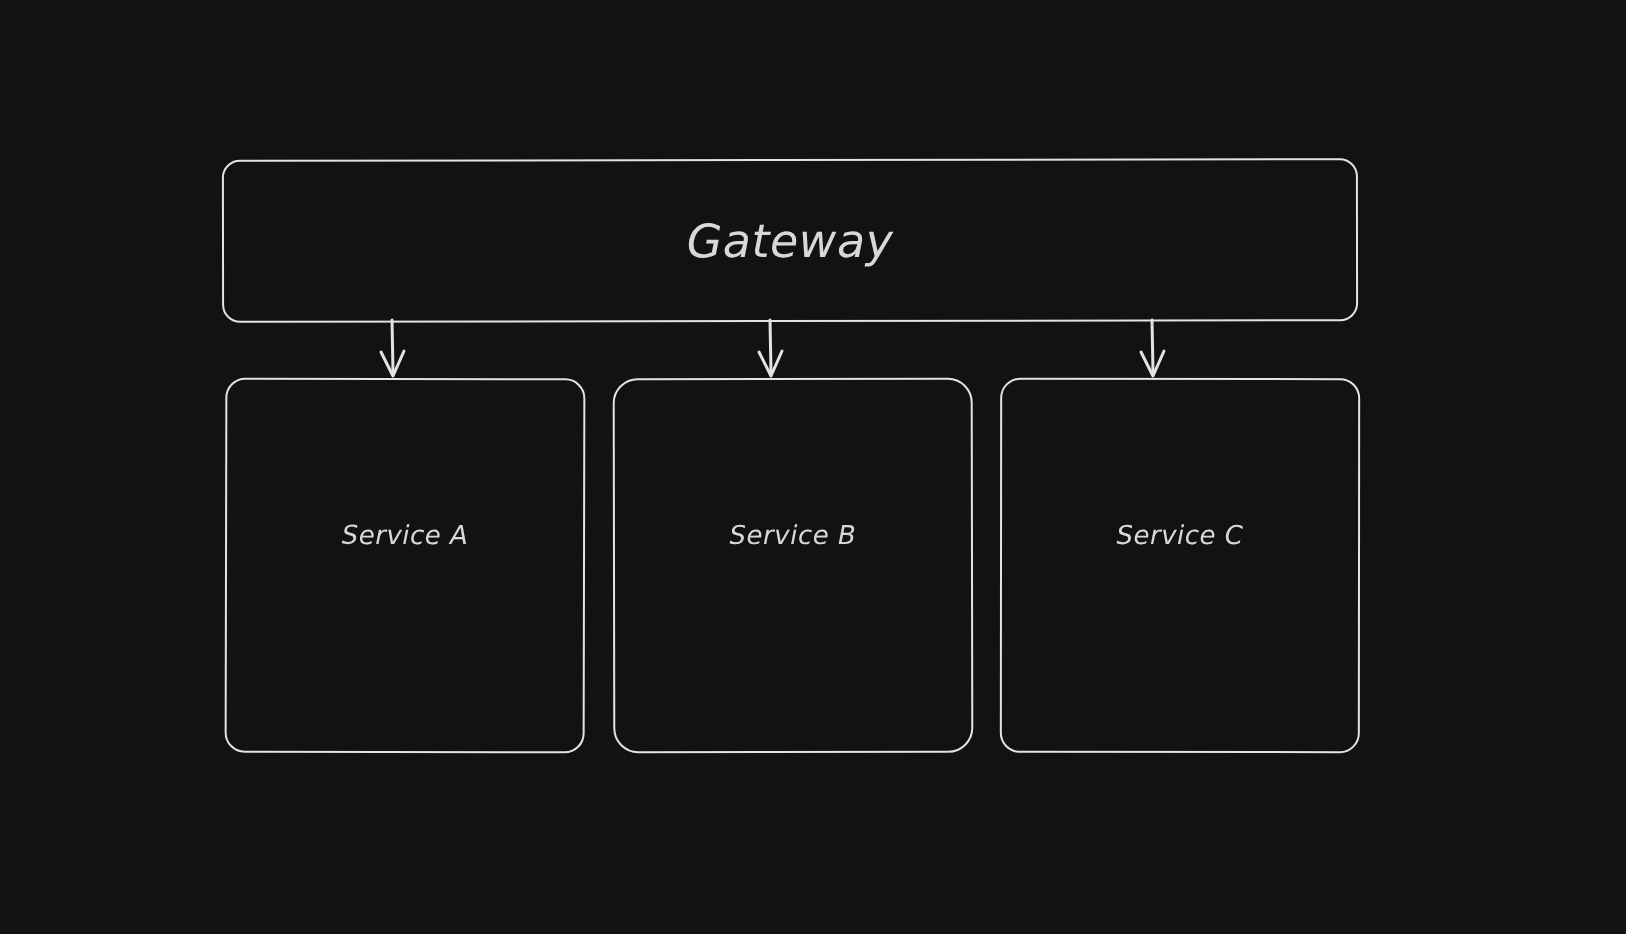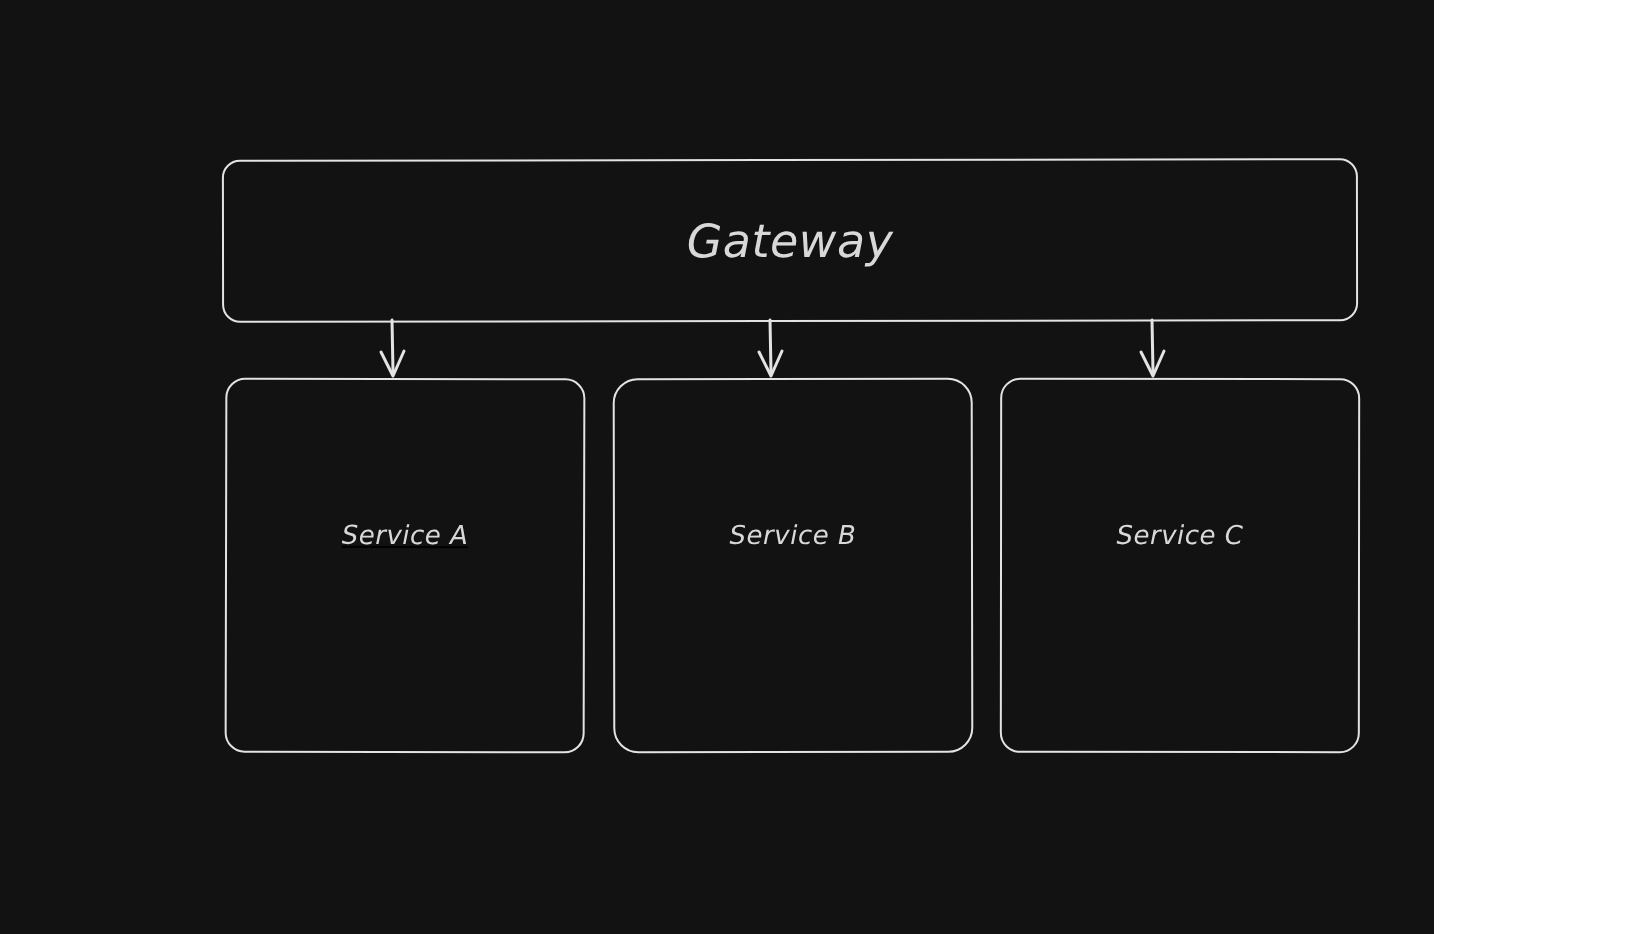--- a/index.html
+++ b/index.html
@@ -9,21 +9,21 @@
   }
   body {
     width: 1650px;
     height: 934px;
     overflow: hidden;
     font-family: "DejaVu Sans", sans-serif;
   }
 
   #canvas {
     position: relative;
-    width: 1434px;
+    width: 1626px;
     height: 934px;
     background: #121212;
   }
 
   
   .node {
     position: absolute;
     box-sizing: border-box;
     border: 2px solid #e3e3e3;
     background: transparent;
@@ -41,21 +41,21 @@
     align-items: center;
   }
 
   .node-service {
     width: 360px;
     height: 375px;
     border-radius: 20px;
     align-items: flex-start;
   }
 
-  .node-service-a { left: 225px;  top: 378px; text-decoration: underline; }
+  .node-service-a { left: 225px;  top: 378px; }
   .node-service-b { left: 613px;  top: 378px; }
   .node-service-c { left: 1000px; top: 378px; }
 
   
   .node-gateway   { transform: rotate(-0.08deg); }
   .node-service-a { transform: rotate(0.12deg); }
   .node-service-b { transform: rotate(-0.1deg); border-radius: 25px; }
   .node-service-c { transform: rotate(0.06deg); text-align: right; }
 
   

